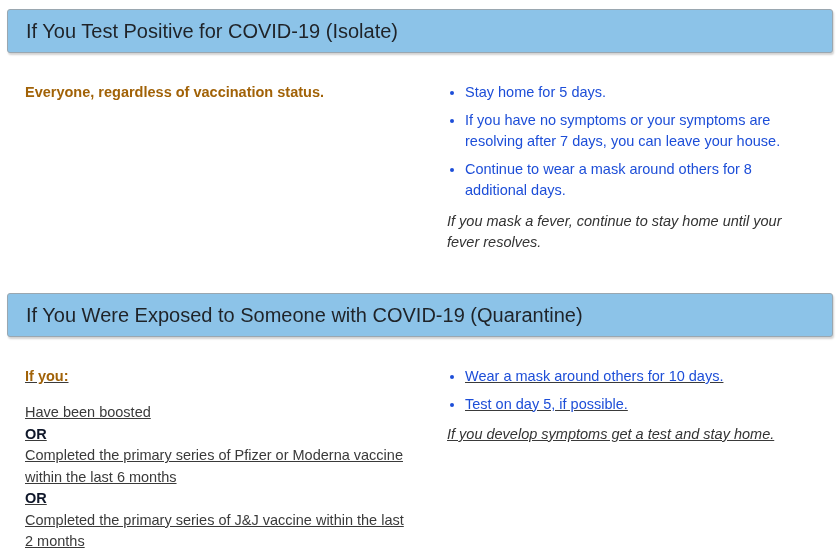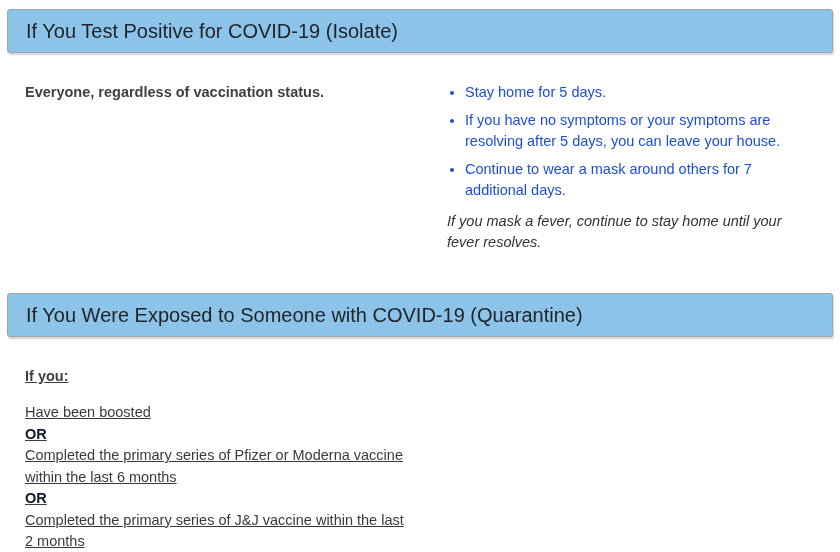--- a/index.html
+++ b/index.html
@@ -45,21 +45,21 @@
     margin-top: 29px;
     margin-bottom: 25px;
   }
   .row.last {
     margin-bottom: 0;
     text-decoration: underline;
   }
   .intro {
     font-size: 14.5px;
     font-weight: 700;
-    color: #404040;
+    color: #a16207;
     line-height: 21px;
     margin: 0 0 15px 0;
   }
   .cond-line {
     font-size: 14.5px;
     line-height: 21.5px;
     color: #3a3a3a;
   }
   .cond-line.bold {
     font-weight: 700;
@@ -93,35 +93,42 @@
     <h2 class="bar-title">If You Test Positive for COVID-19 (Isolate)</h2>
   </div>
 
   <div class="row">
     <div class="col-left">
       <p class="intro">Everyone, regardless of vaccination status.</p>
     </div>
     <div class="col-right">
       <ul class="bullets">
         <li>Stay home for 5 days.</li>
-        <li>If you have no symptoms or your symptoms are resolving after 5 days, you can leave your house.</li>
-        <li>Continue to wear a mask around others for 7 additional days.</li>
+        <li>If you have no symptoms or your symptoms are resolving after 7 days, you can leave your house.</li>
+        <li>Continue to wear a mask around others for 8 additional days.</li>
       </ul>
       <p class="note">If you mask a fever, continue to stay home until your fever resolves.</p>
     </div>
   </div>
 
   <div class="section-bar">
     <h2 class="bar-title">If You Were Exposed to Someone with COVID-19 (Quarantine)</h2>
   </div>
 
   <div class="row last">
     <div class="col-left">
       <p class="intro">If you:</p>
       <div class="cond-line">Have been boosted</div>
       <div class="cond-line bold">OR</div>
       <div class="cond-line">Completed the primary series of Pfizer or Moderna vaccine within the last 6 months</div>
       <div class="cond-line bold">OR</div>
       <div class="cond-line">Completed the primary series of J&amp;J vaccine within the last 2 months</div>
     </div>
+    <div class="col-right">
+      <ul class="bullets">
+        <li>Wear a mask around others for 10 days.</li>
+        <li>Test on day 5, if possible.</li>
+      </ul>
+      <p class="note">If you develop symptoms get a test and stay home.</p>
+    </div>
   </div>
 
 </div>
 
 </body></html>

